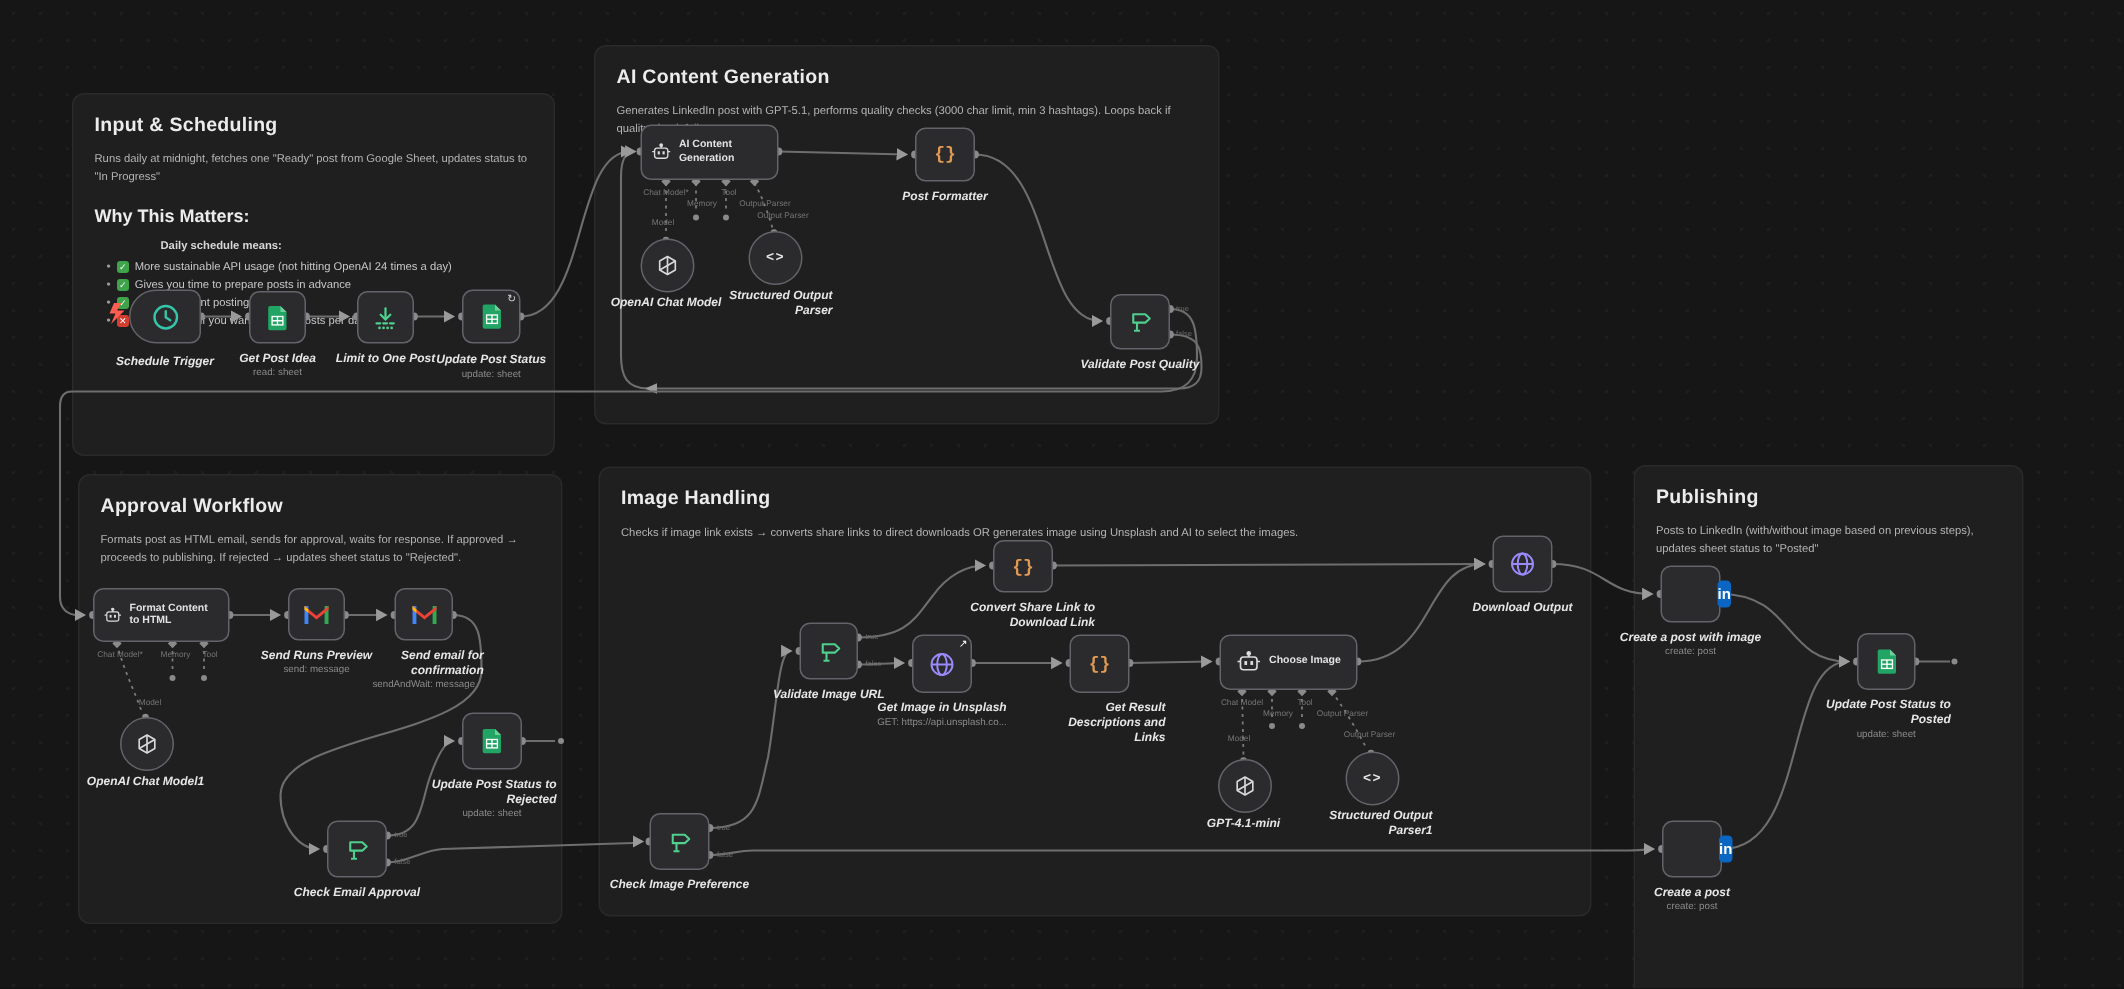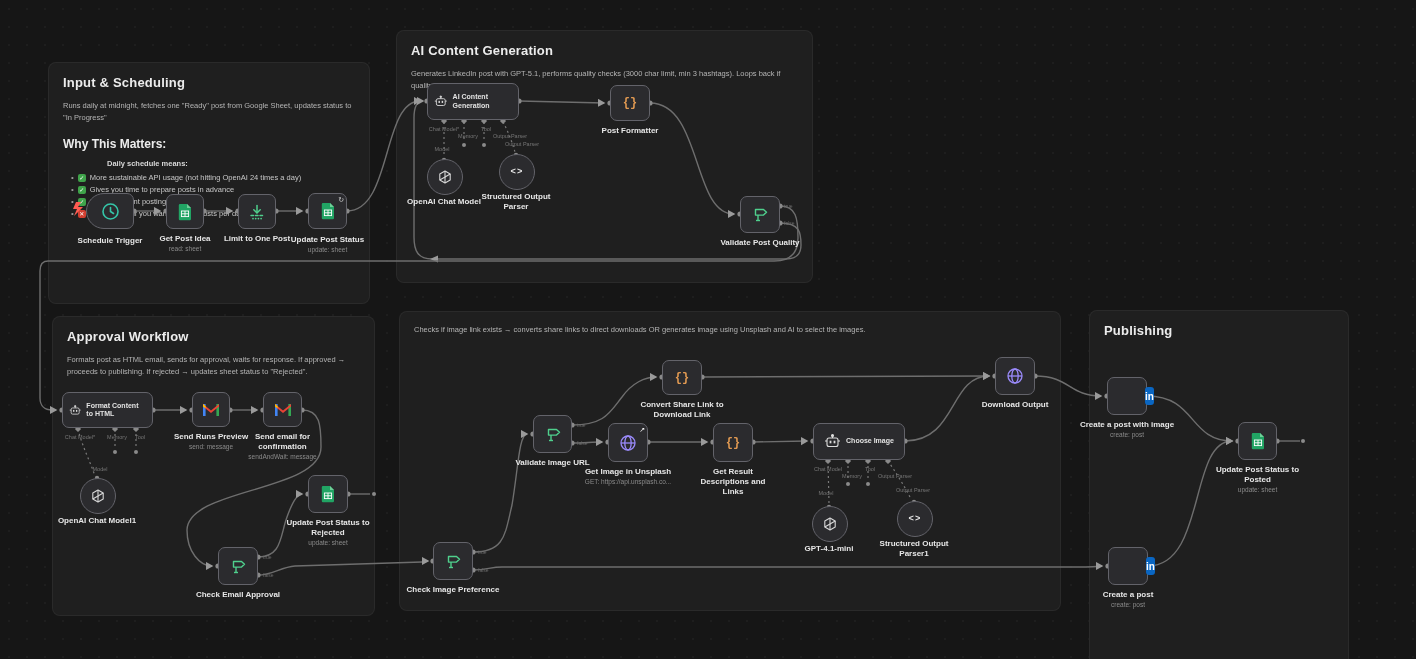--- a/index.html
+++ b/index.html
@@ -22,21 +22,21 @@
   svg.layer{position:absolute;left:0;top:0;z-index:2;}
   .nwrap{position:absolute;z-index:3;}
   .nbox{background:#2b2b2e;border:1px solid #63636a;border-radius:7px;display:flex;align-items:center;
     justify-content:center;box-sizing:border-box;width:40px;height:38px;cursor:pointer;position:relative;}
   .nbox.trigger{border-radius:18px 7px 7px 18px;width:48px;height:36px;}
   .nbox.wide{width:92px;height:37px;gap:5px;padding:0 6px;}
   .nbox.wide .wtxt{font-size:7px;font-weight:700;color:#e2e2e2;line-height:1.2;}
   .ncircle{width:34px;height:34px;border-radius:50%;background:#2b2b2e;border:1px solid #63636a;
     display:flex;align-items:center;justify-content:center;cursor:pointer;}
   .nlabel{position:absolute;left:50%;transform:translateX(-50%);color:#e6e6e6;font-size:8px;font-weight:700;
-    text-align:center;white-space:nowrap;line-height:1.25;}
+    text-align:right;white-space:nowrap;line-height:1.25;font-style:italic;}
   .nlabel.wrap{white-space:normal;}
   .nsub{position:absolute;left:50%;transform:translateX(-50%);color:#8b8b8b;font-size:6.5px;text-align:center;
     white-space:nowrap;}
   .plabel{position:absolute;z-index:3;color:#757575;font-size:5.5px;white-space:nowrap;transform:translateX(-50%);}
   .iolabel{position:absolute;z-index:3;color:#6b6b6b;font-size:5px;white-space:nowrap;}
   .badge{position:absolute;font-size:7px;color:#cfcfcf;line-height:1;}
   .codeglyph{font-size:12px;font-weight:700;color:#e09952;font-family:"Liberation Mono",monospace;}
   .parserglyph{font-size:9px;font-weight:700;color:#e8e8e8;font-family:"Liberation Mono",monospace;letter-spacing:1px;}
   .inglyph{width:18px;height:18px;border-radius:3px;background:#0a66c2;color:#fff;font-size:10px;font-weight:700;
     display:flex;align-items:center;justify-content:center;margin-left:45px;}
@@ -77,25 +77,27 @@
     <h2>AI Content Generation</h2>
     <div class="desc">Generates LinkedIn post with GPT-5.1, performs quality checks (3000 char limit, min 3 hashtags). Loops back if quality check fails.</div>
   </div>
 
   <div class="panel" style="left:52px;top:316px;width:323px;height:300px;">
     <h2>Approval Workflow</h2>
     <div class="desc">Formats post as HTML email, sends for approval, waits for response. If approved → proceeds to publishing. If rejected → updates sheet status to "Rejected".</div>
   </div>
 
   <div class="panel" style="left:399px;top:311px;width:662px;height:300px;">
+    <h2>Image Handling</h2>
     <div class="desc">Checks if image link exists → converts share links to direct downloads OR generates image using Unsplash and AI to select the images.</div>
   </div>
 
   <div class="panel" style="left:1089px;top:310px;width:260px;height:368px;">
     <h2>Publishing</h2>
+    <div class="desc">Posts to LinkedIn (with/without image based on previous steps), updates sheet status to "Posted"</div>
   </div>
 
   <svg class="layer" width="1416" height="659">
     <defs>
       <marker id="arr" markerWidth="7" markerHeight="7" refX="4.5" refY="3" orient="auto">
         <path d="M0,0 L5.5,3 L0,6 z" fill="#9a9a9a"></path>
       </marker>
     </defs>
     <g stroke="#6e6e6e" stroke-width="1.4" fill="none">
       <path d="M134,211 L160,211" marker-end="url(#arr)"></path>

